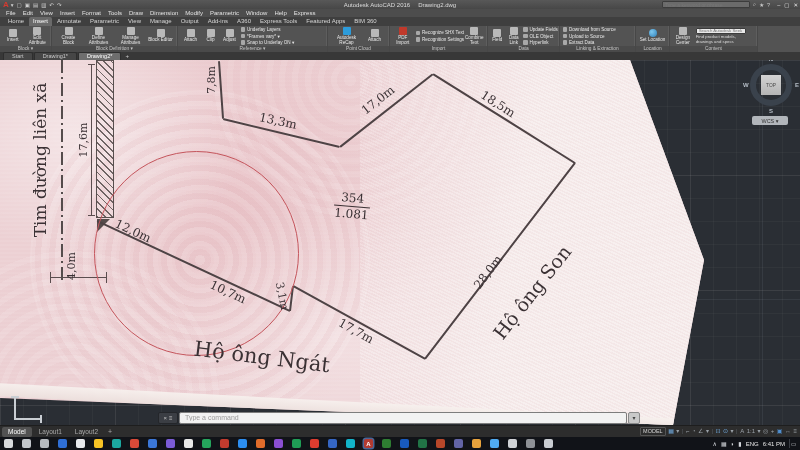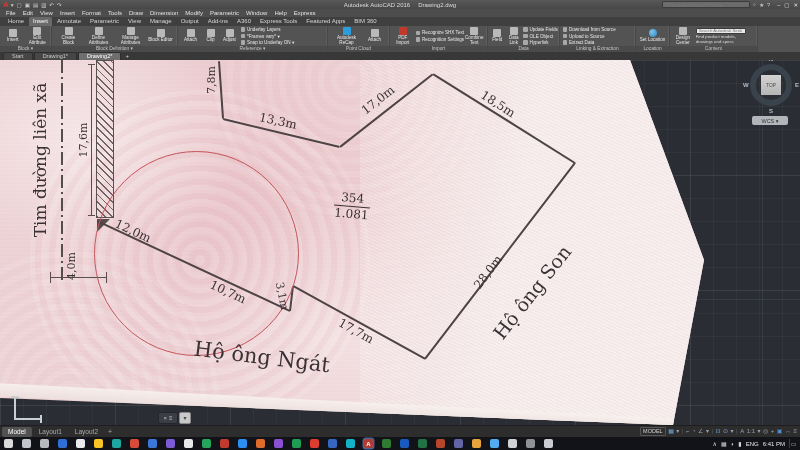--- a/index.html
+++ b/index.html
@@ -209,20 +209,21 @@
     <div style="left:4px;top:24px;width:28px;height:1.5px;"></div>
     <div style="left:1px;top:2px;width:8px;height:1.5px;"></div>
     <div style="left:30px;top:21px;width:1.5px;height:8px;"></div>
   </div>
 
   <div class="cmdbar">
     <div class="cmd-chip">
       <span>×</span>
       <span>≡</span>
     </div>
+    <input class="cmd-input" placeholder="Type a command" style="">
     <div class="cmd-btn">▾</div>
   </div>
 
   <div class="modelstrip">
     <span style="display:flex;gap:1px;">
         <span class="mtab active">Model</span>
         <span class="mtab">Layout1</span>
         <span class="mtab">Layout2</span>
       </span>
     <span class="mtab-add">+</span>

